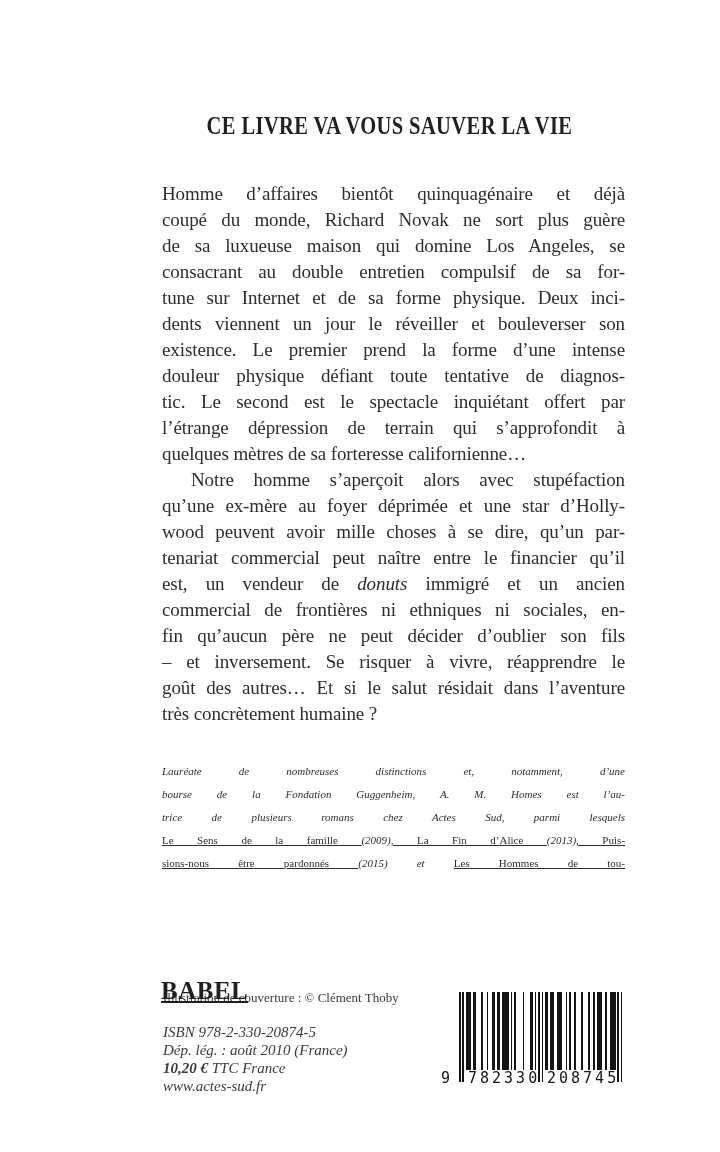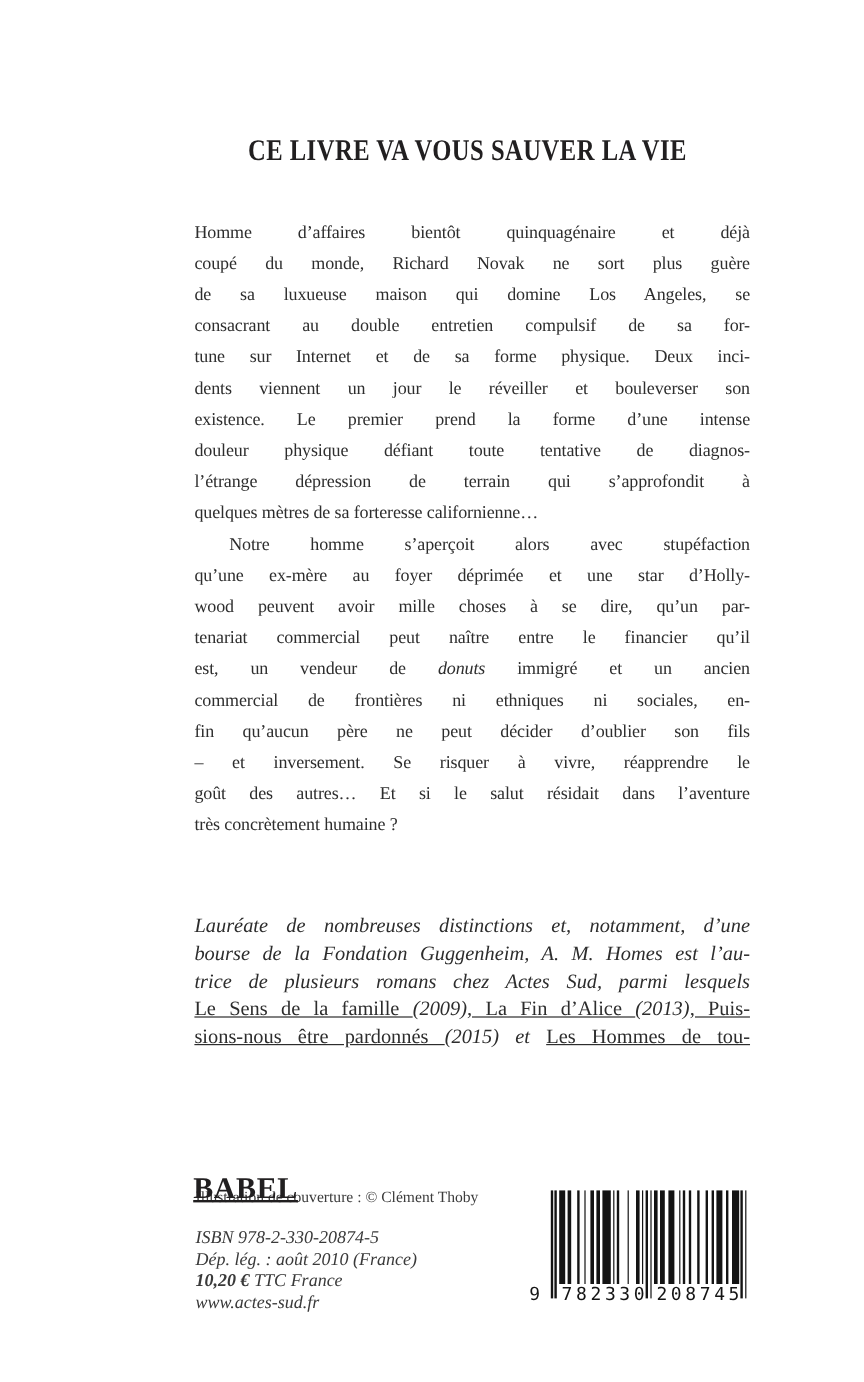--- a/index.html
+++ b/index.html
@@ -13,25 +13,25 @@
     margin-left:33px;
   }
   .title{
     position:absolute;top:112px;left:0;right:0;
     margin:0;text-align:center;
     font-size:25px;font-weight:700;letter-spacing:.5px;
     color:#211f20;transform:scaleX(.82);
   }
   .synopsis{
     position:absolute;left:129px;top:181px;width:463px;
-    font-size:15px;line-height:26px;letter-spacing:-0.1px;
+    font-size:19px;line-height:26px;letter-spacing:-0.1px;
   }
   .bio{
     position:absolute;left:129px;top:760px;width:463px;
-    font-size:17px;line-height:23px;font-style:italic;
+    font-size:11px;line-height:23px;font-style:italic;
   }
   .tline{text-align:justify;text-align-last:justify;}
   .tline.last{text-align-last:left;}
   .tline.ind{text-indent:29px;}
   .it{font-style:italic;}
   .rm{font-style:normal;text-decoration:underline;}
   .bd{font-weight:700;}
   .credit{
     position:absolute;left:130px;top:990px;
     font-size:13px;color:#3c3c3c;
@@ -69,20 +69,21 @@
   <div class="synopsis">
     <div class="para">
         <div class="tline"><span>Homme d’affaires bientôt quinquagénaire et déjà</span></div>
         <div class="tline"><span>coupé du monde, Richard Novak ne sort plus guère</span></div>
         <div class="tline"><span>de sa luxueuse maison qui domine Los Angeles, se</span></div>
         <div class="tline"><span>consacrant au double entretien compulsif de sa for-</span></div>
         <div class="tline"><span>tune sur Internet et de sa forme physique. Deux inci-</span></div>
         <div class="tline"><span>dents viennent un jour le réveiller et bouleverser son</span></div>
         <div class="tline"><span>existence. Le premier prend la forme d’une intense</span></div>
         <div class="tline"><span>douleur physique défiant toute tentative de diagnos-</span></div>
+        <div class="tline"><span>tic. Le second est le spectacle inquiétant offert par</span></div>
         <div class="tline"><span>l’étrange dépression de terrain qui s’approfondit à</span></div>
         <div class="tline last"><span>quelques mètres de sa forteresse californienne…</span></div>
       </div>
     <div class="para">
         <div class="tline ind"><span>Notre homme s’aperçoit alors avec stupéfaction</span></div>
         <div class="tline"><span>qu’une ex-mère au foyer déprimée et une star d’Holly-</span></div>
         <div class="tline"><span>wood peuvent avoir mille choses à se dire, qu’un par-</span></div>
         <div class="tline"><span>tenariat commercial peut naître entre le financier qu’il</span></div>
         <div class="tline"><span>est, un vendeur de </span><span class="it">donuts</span><span> immigré et un ancien</span></div>
         <div class="tline"><span>commercial de frontières ni ethniques ni sociales, en-</span></div>

